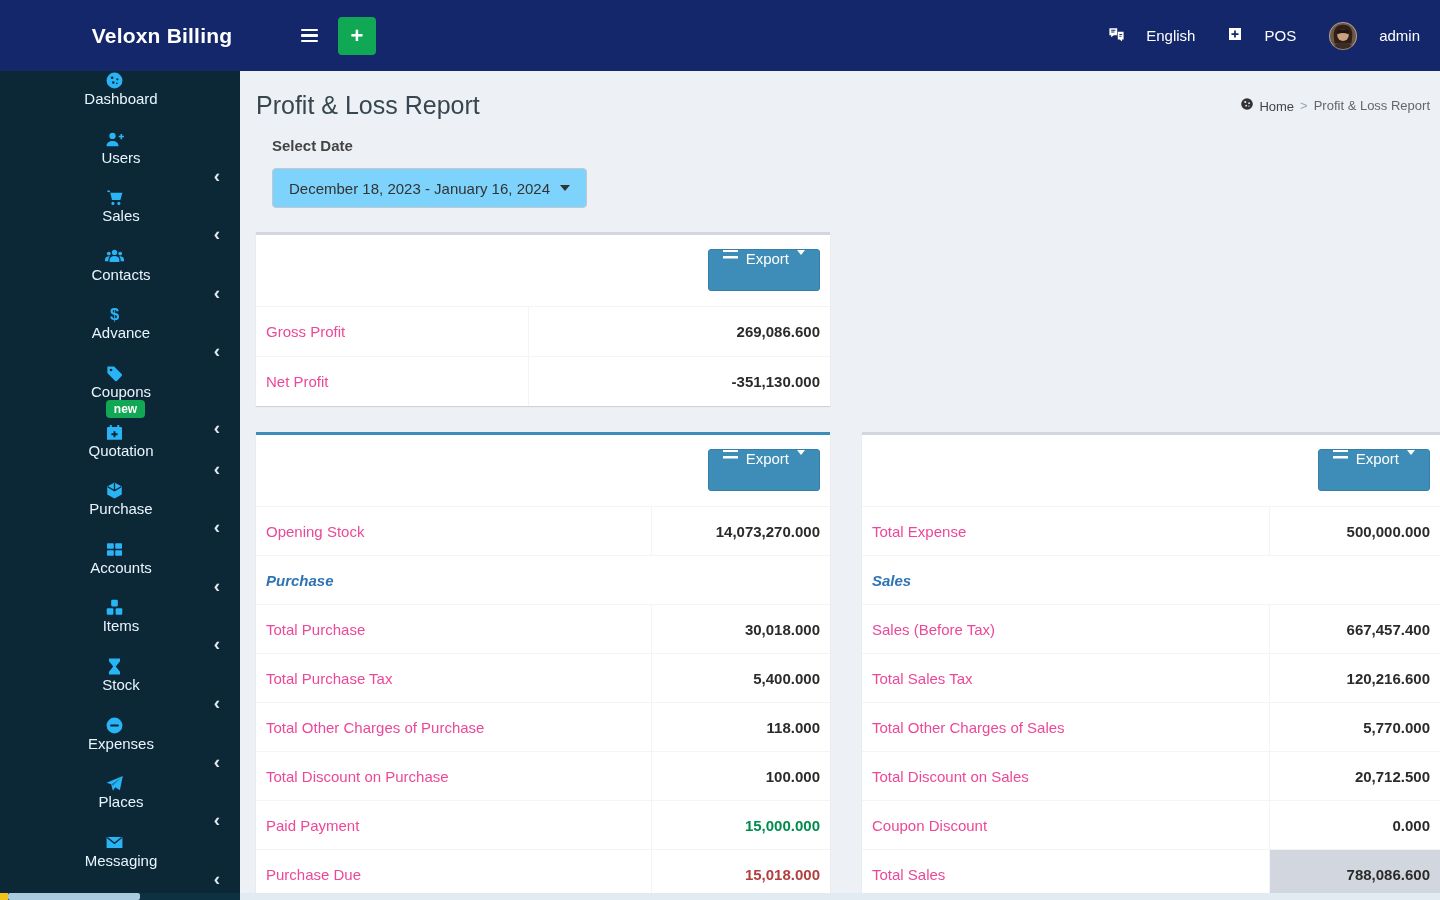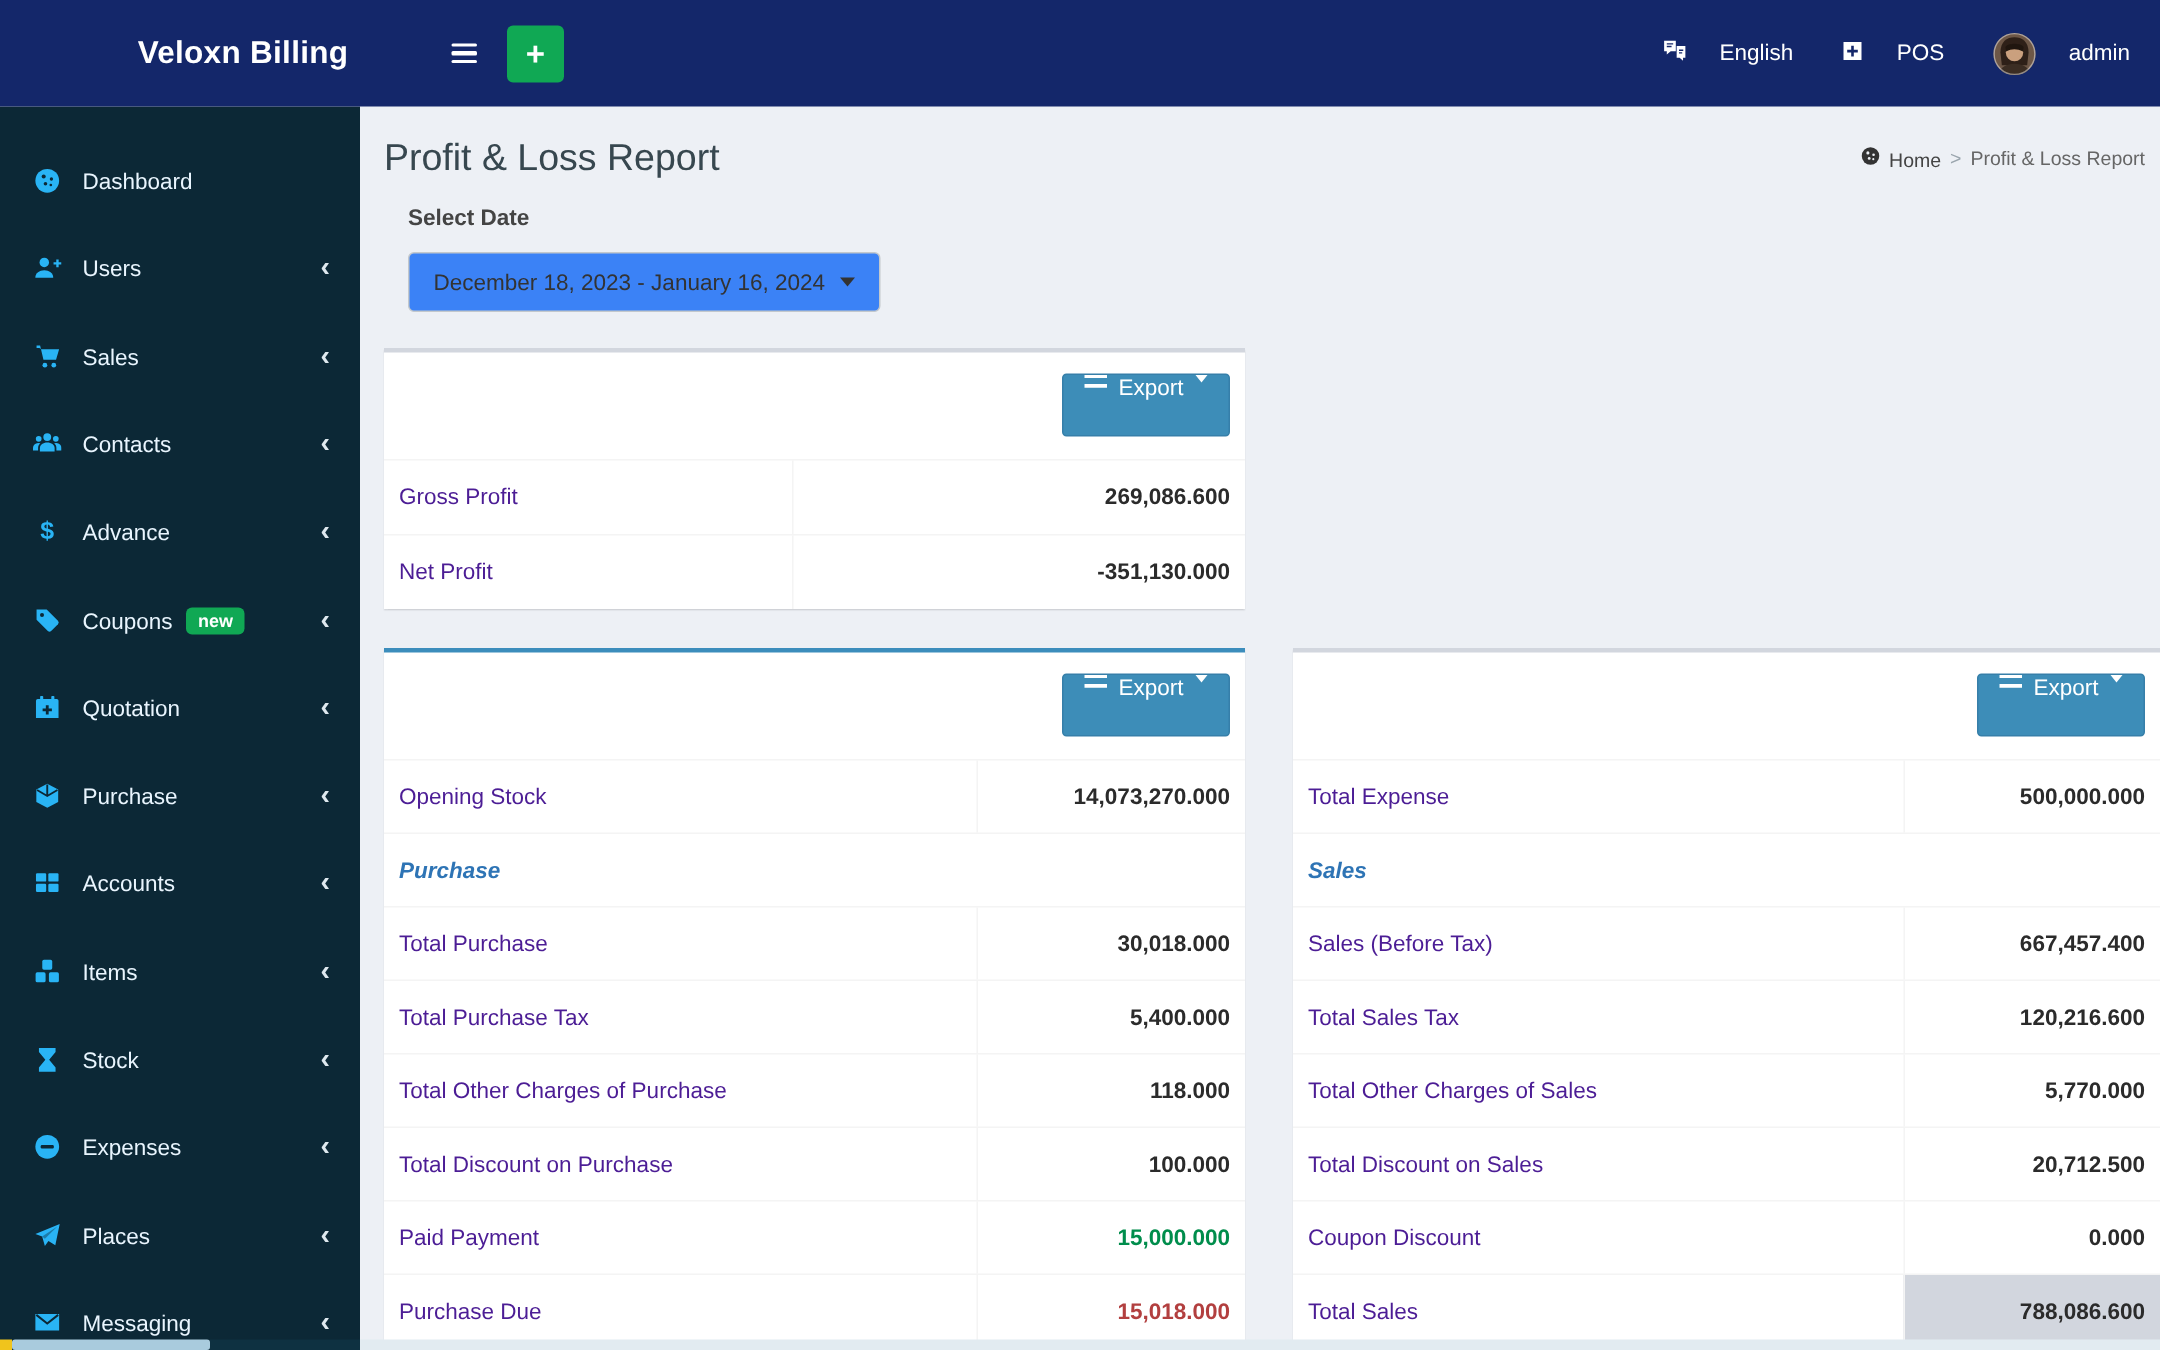--- a/index.html
+++ b/index.html
@@ -29,21 +29,21 @@
   .nav-right { margin-left: auto; display: flex; align-items: center; gap: 8px; padding-right: 8px; }
   .nav-item { display: flex; align-items: center; gap: 21px; color: #fff; font-size: 15px; padding: 8px 12px; cursor: pointer; }
   .avatar-wrap { width: 30px; height: 30px; border-radius: 50%; overflow: hidden; flex: none; }
 
   
   .sidebar {
     position: absolute; top: 71px; left: 0; width: 240px; height: 829px;
     background: #0c2836; z-index: 15;
   }
   .sb-item {
-    height: 58.6px; display: flex; align-items: flex-end; padding: 0 20px 0 22px; cursor: pointer;
+    height: 58.6px; display: flex; align-items: center; padding: 0 20px 0 22px; cursor: pointer; flex-direction: column;
   }
   .sb-icon { width: 22px; margin-right: 11px; color: #29b4f5; display: flex; align-items: center; }
   .sb-label { color: #e9f5fe; font-size: 15px; }
   .sb-badge {
     margin-left: 9px; background: #10a854; color: #fff; font-size: 12px; font-weight: bold;
     padding: 3px 8px; border-radius: 4px; line-height: 1;
   }
   .sb-chevron { margin-left: auto; color: #dfe9ef; font-size: 19px; line-height: 1; font-weight: bold; }
 
   
@@ -51,21 +51,21 @@
   .content-header { display: flex; justify-content: space-between; align-items: center; padding: 20px 10px 0 16px; }
   .page-title { font-size: 25px; font-weight: 400; color: #37474f; }
   .breadcrumb { display: flex; align-items: center; gap: 6px; font-size: 13px; color: #444; }
   .breadcrumb .crumb-home { display: flex; align-items: flex-end; gap: 5px; color: #444; text-decoration: none; cursor: pointer; }
   .breadcrumb .sep { color: #9aa5ad; }
   .breadcrumb .current { color: #666; }
 
   .select-date-label { margin: 17px 0 0 32px; font-size: 15px; font-weight: bold; color: #444; }
   .date-btn {
     margin: 14px 0 0 32px; height: 40px; min-width: 267px;
-    background: #3b82f6; border: 1px solid #c3c8cc; border-radius: 4px;
+    background: #7dd3fc; border: 1px solid #c3c8cc; border-radius: 4px;
     display: inline-flex; align-items: center; padding: 0 16px; gap: 10px;
     font-size: 15px; color: #333; cursor: pointer; font-family: "Liberation Sans", sans-serif;
   }
   .caret-down { width: 0; height: 0; border-left: 5px solid transparent; border-right: 5px solid transparent; border-top: 6px solid #333; }
 
   
   .card { background: #fff; box-shadow: 0 1px 1px rgba(0,0,0,.12); }
   .card.accent-gray { border-top: 3px solid #d2d6de; }
   .card.accent-blue { border-top: 3px solid #3c8dbc; }
   .card-summary { width: 574px; margin: 24px 0 0 16px; }
@@ -79,21 +79,21 @@
     color: #fff; font-size: 15px; display: inline-flex; gap: 8px;
     padding: 0 14px; cursor: pointer; font-family: "Liberation Sans", sans-serif;
   }
   .export-bars { display: block; width: 15px; height: 11px;
     border-top: 2.5px solid #fff;
     background: linear-gradient(#fff,#fff) 0 4px/15px 2.5px no-repeat, linear-gradient(#fff,#fff) 0 9px/15px 2.5px no-repeat; }
   .export-caret { width: 0; height: 0; border-left: 4.5px solid transparent; border-right: 4.5px solid transparent; border-top: 5px solid #fff; }
 
   .t-row { display: flex; border-top: 1px solid #f4f4f4; height: 49px; }
   .card-summary .t-row { height: 50px; }
-  .t-label { display: flex; align-items: center; padding-left: 10px; font-size: 15px; color: #4c1d95; }
+  .t-label { display: flex; align-items: center; padding-left: 10px; font-size: 15px; color: #ec4899; }
   .t-value { flex: 1; display: flex; align-items: center; justify-content: flex-end; padding-right: 10px;
              font-size: 15px; font-weight: bold; color: #2b2b2b; border-left: 1px solid #f4f4f4; }
   .card-summary .t-label { width: 47.4%; flex: none; }
   .card-purchase .t-label { width: 68.8%; flex: none; }
   .card-sales .t-label { width: 70.5%; flex: none; }
   .t-row.section .t-label { width: 100%; font-weight: bold; font-style: italic; }
   .t-row.section { height: 49px; }
 
   
   .hscroll { position: absolute; left: 0; bottom: 0; width: 1440px; height: 7px; z-index: 30; display: flex; }

